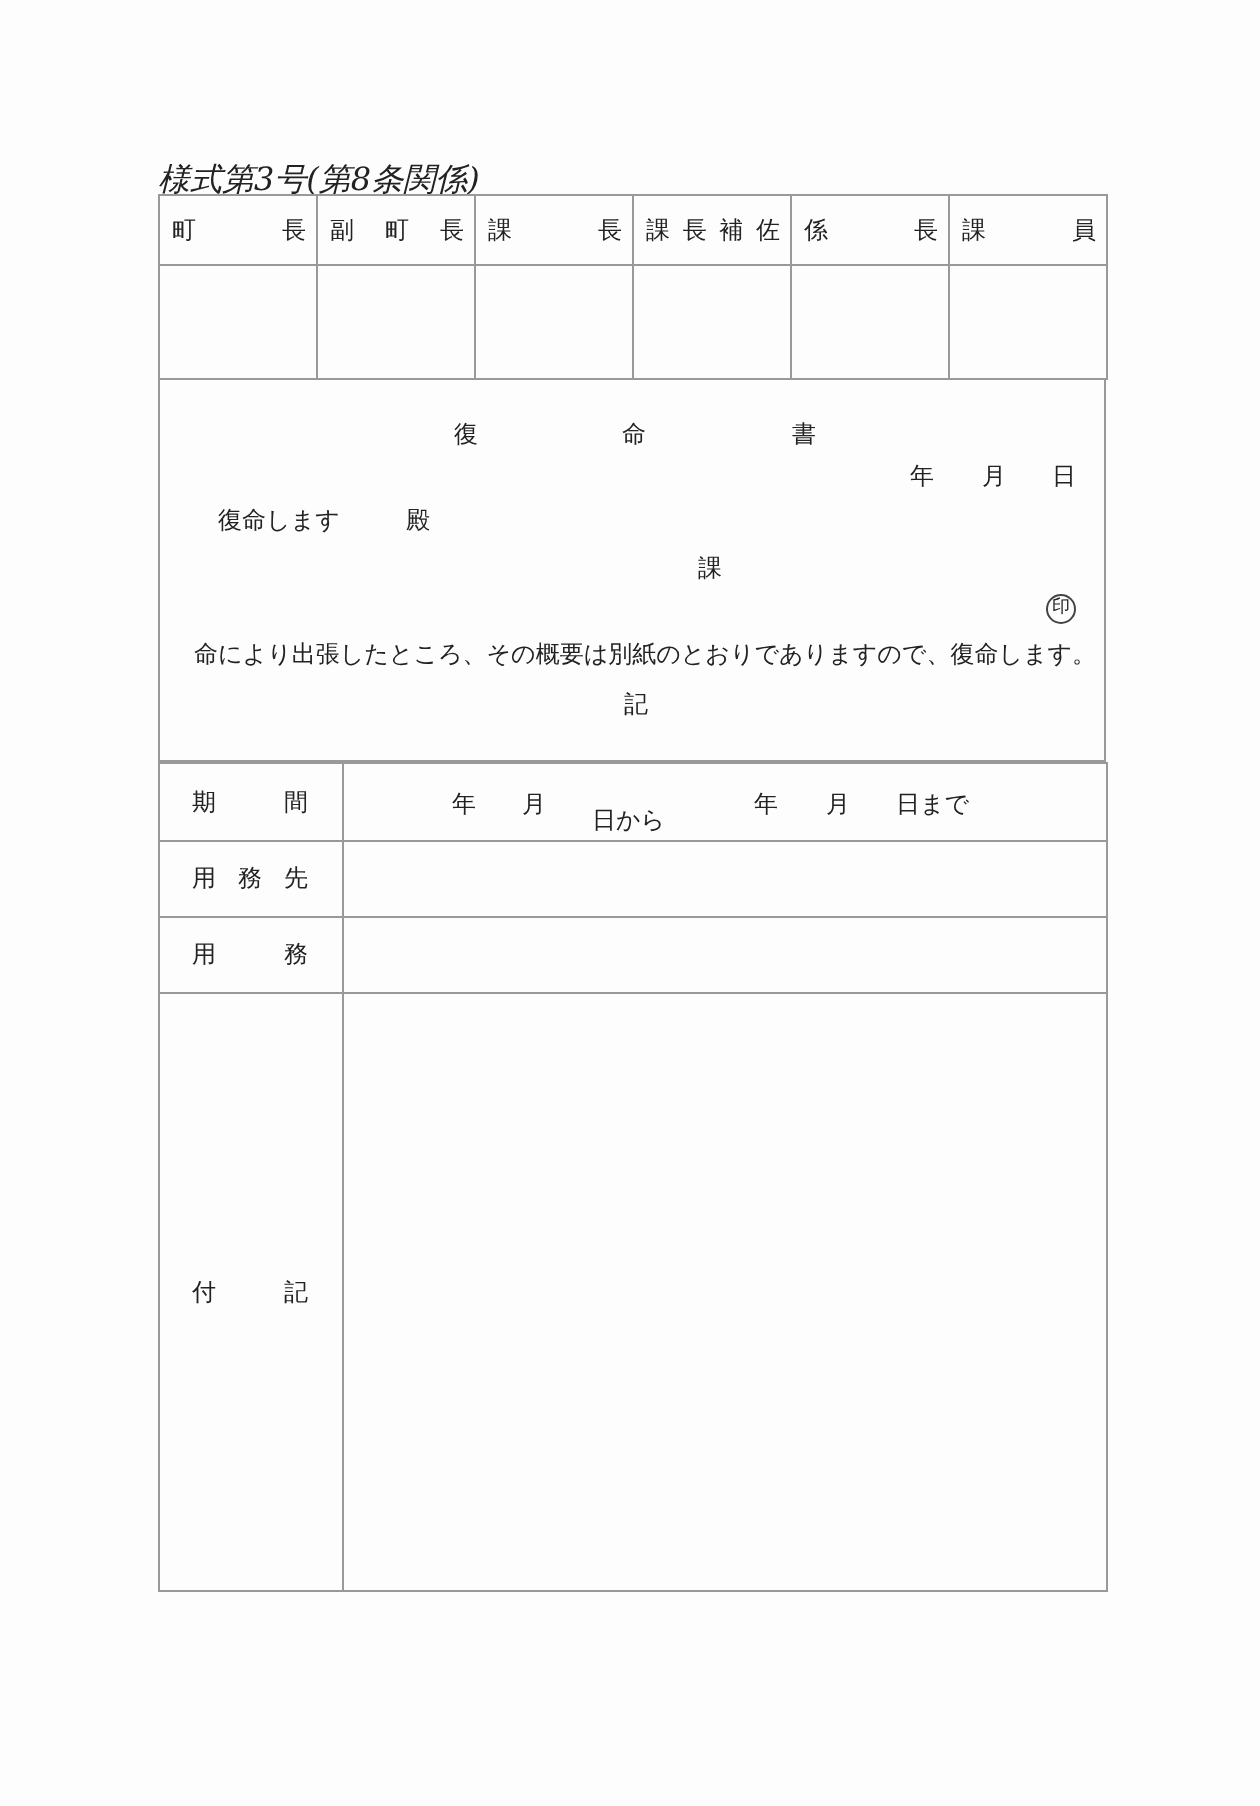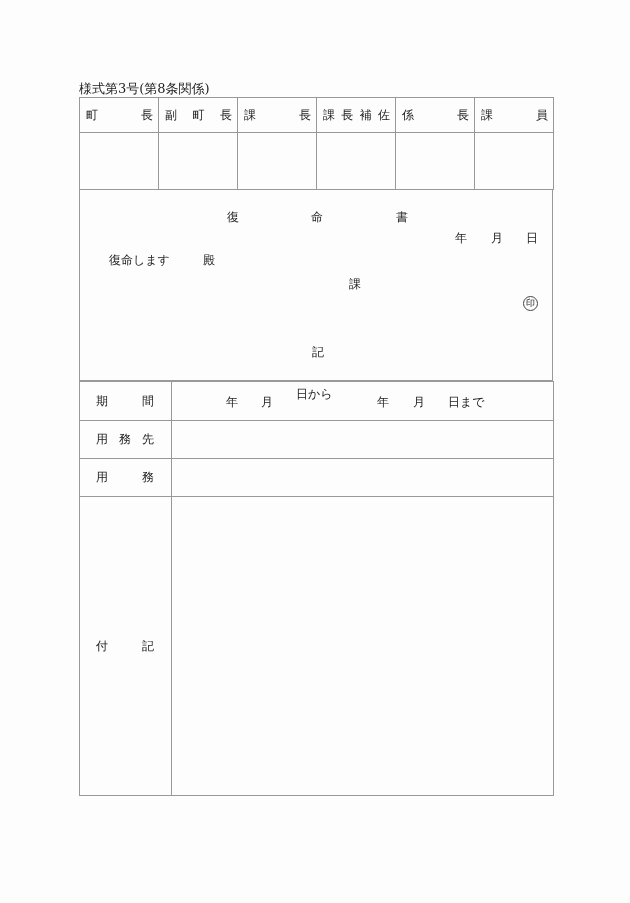--- a/index.html
+++ b/index.html
@@ -1,17 +1,17 @@
 <!DOCTYPE html>
 <html><head>
 <meta charset="utf-8">
 <style>
   html, body { margin:0; padding:0; background:#fdfdfd; }
   body { width:630px; height:903px; position:relative; font-family:"DejaVu Serif", serif; color:#222; font-size:12px; }
-  .caption { position:absolute; left:79px; top:80px; font-size:13px; }
+  .caption { position:absolute; left:79px; top:80px; font-size:16px;font-style:italic; }
   .approval { position:absolute; left:79px; top:97px; width:474px; border-collapse:collapse; table-layout:fixed; }
   .approval td { border:1px solid #999; padding:0; }
   .approval tr.hdr td { height:34px; font-size:12px; }
   .approval tr.stamp td { height:56px; }
   .hcell { display:flex; justify-content:space-between; padding:0 5px 0 6px; align-items:center; height:34px; }
   .body-box { position:absolute; left:79px; top:189px; width:472px; height:191px; border:1px solid #999; border-top:none; }
   .abs { position:absolute; white-space:nowrap; }
   .lower { position:absolute; left:79px; top:381px; width:474px; border-collapse:collapse; table-layout:fixed; }
   .lower td { border:1px solid #999; padding:0; font-size:12px; }
   .lbl { display:flex; justify-content:space-between; padding:0 17px 0 16px; }
@@ -88,41 +88,42 @@
   <span class="abs" style="left:147px;top:20px">復</span>
   <span class="abs" style="left:231px;top:20px">命</span>
   <span class="abs" style="left:316px;top:20px">書</span>
   <span class="abs" style="left:375px;top:41px">年</span>
   <span class="abs" style="left:411px;top:41px">月</span>
   <span class="abs" style="left:446px;top:41px">日</span>
   <span class="abs" style="left:29px;top:63px">復命します</span>
   <span class="abs" style="left:123px;top:63px">殿</span>
   <span class="abs" style="left:269px;top:87px">課</span>
   <span class="abs" style="left:443px;top:106px"><span class="seal">印</span></span>
+  <span class="abs" style="left:17px;top:130px">命により出張したところ、その概要は別紙のとおりでありますので、復命します。</span>
   <span class="abs" style="left:232px;top:155px">記</span>
 </div>
 
 <table class="lower">
   <colgroup>
       <col style="width:92px">
       <col style="width:382px">
     </colgroup>
   <tbody>
       <tr style="height:38px">
     <td>
           <div class="lbl">
             <span>期</span>
             <span>間</span>
           </div>
         </td>
     <td>
       <div style="position:relative;height:38px">
         <span class="abs" style="left:54px;top:12px">年</span>
         <span class="abs" style="left:89px;top:12px">月</span>
-        <span class="abs" style="left:124px;top:4px">日から</span>
+        <span class="abs" style="left:124px;top:20px">日から</span>
         <span class="abs" style="left:205px;top:12px">年</span>
         <span class="abs" style="left:241px;top:12px">月</span>
         <span class="abs" style="left:276px;top:12px">日まで</span>
       </div>
     </td>
   </tr>
   <tr style="height:38px">
     <td>
           <div class="lbl">
             <span>用</span>

